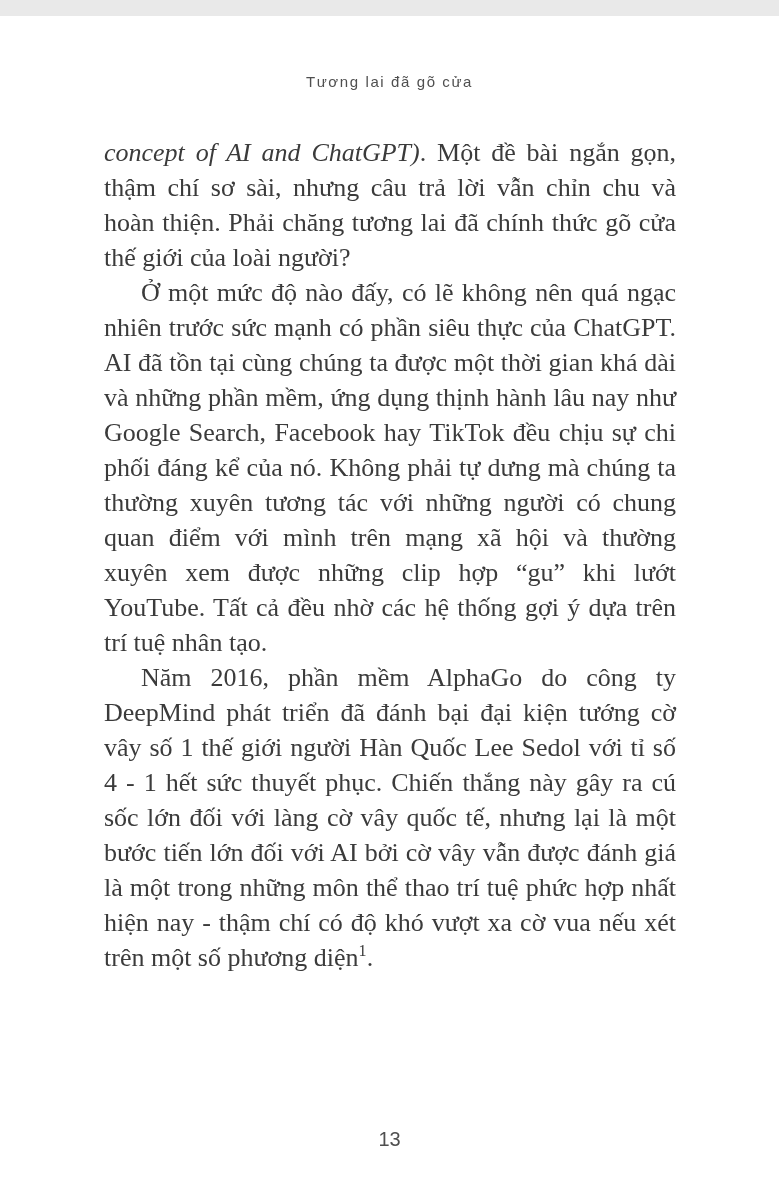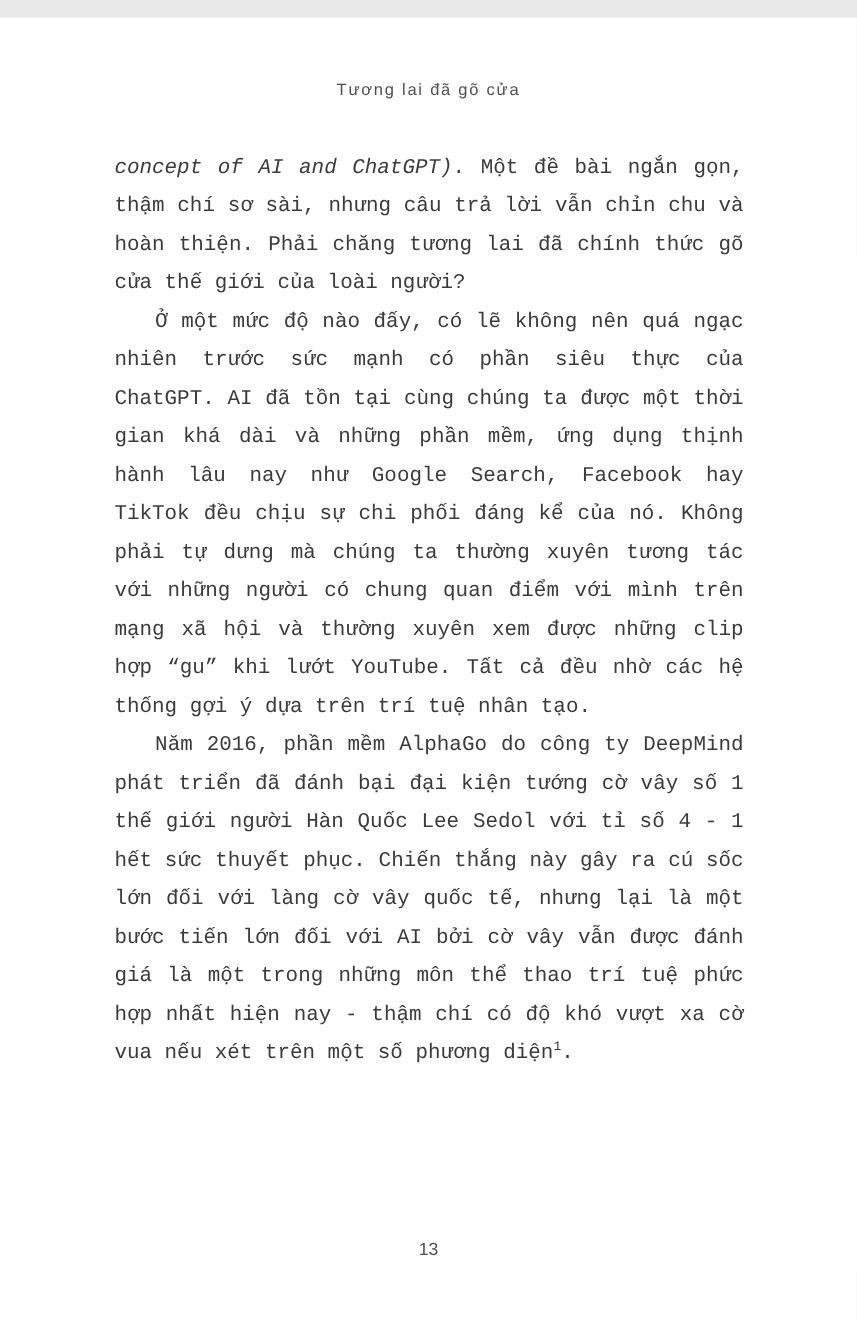--- a/index.html
+++ b/index.html
@@ -24,22 +24,22 @@
     font-family: "Liberation Sans", sans-serif;
     font-size: 15px;
     letter-spacing: 1.6px;
     color: var(--header-color, #4f4f4f);
   }
   .body-text {
     position: absolute;
     top: 119px;
     left: 104px;
     width: 572px;
-    font-family: Liberation Mono, monospace;
-    font-size: 19px;
+    font-family: Liberation Serif, serif;
+    font-size: 26px;
     line-height: 35px;
     color: var(--text-color, #3b3b3b);
     text-align: justify;
   }
   .body-text p {
     margin: 0;
     padding: 0;
   }
   .body-text p.indent {
     text-indent: 37px;
@@ -52,21 +52,21 @@
     line-height: 0;
     vertical-align: super;
   }
   .page-number {
     position: absolute;
     top: 1112px;
     left: 0;
     width: 100%;
     text-align: center;
     font-family: "Liberation Sans", sans-serif;
-    font-size: 16px;
+    font-size: 20px;
     color: var(--header-color, #4a4a4a);
   }
 </style>
 </head>
 <body>
 
 <div class="page">
   <div class="running-header">Tương lai đã gõ cửa</div>
 
   <div class="body-text" id="body-text">

